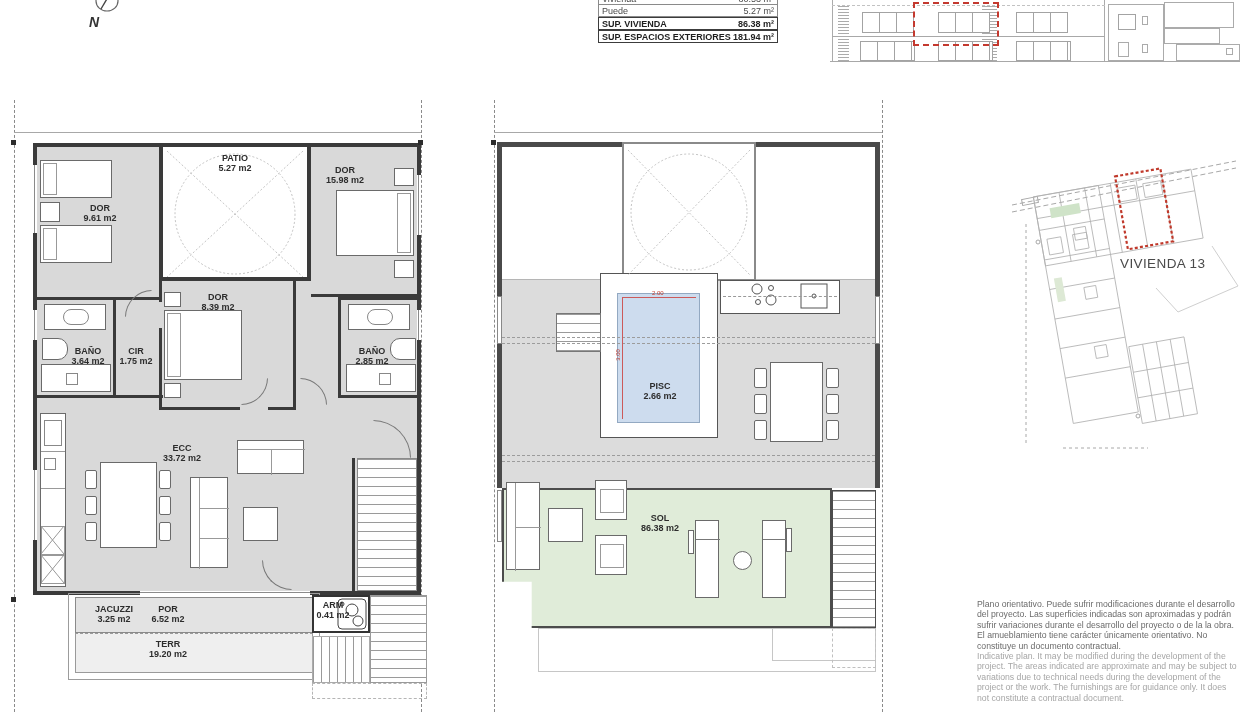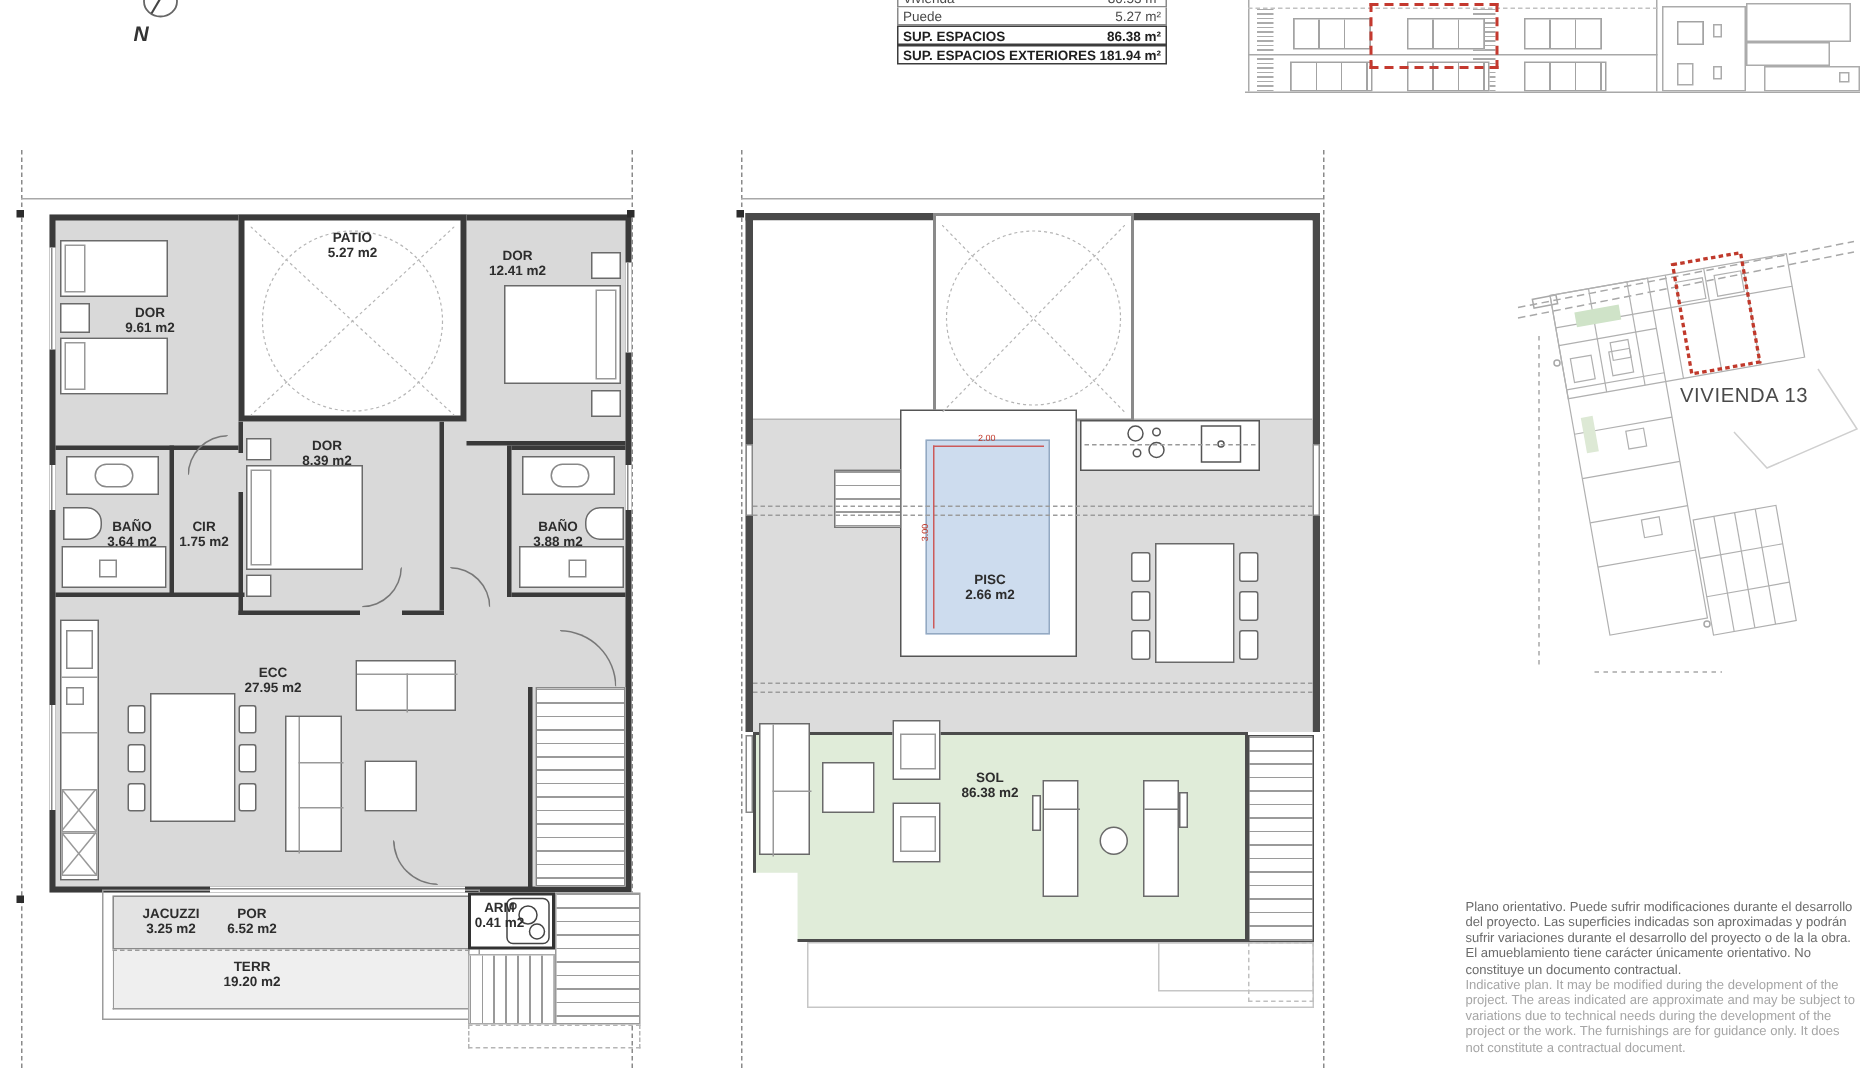--- a/index.html
+++ b/index.html
@@ -51,21 +51,21 @@
   <div class="abs" style="left:598px;top:-7px;width:180px;z-index:5">
     <div class="trow">
       <span>Vivienda</span>
       <span>80.53 m²</span>
     </div>
     <div class="trow">
       <span>Puede</span>
       <span>5.27 m²</span>
     </div>
     <div class="trow bold">
-      <span>SUP. ESPACIOS</span>
+      <span>SUP. VIVIENDA</span>
       <span>86.38 m²</span>
     </div>
     <div class="trow bold">
       <span>SUP. ESPACIOS EXTERIORES</span>
       <span>181.94 m²</span>
     </div>
   </div>
 
   <div class="abs" style="left:830px;top:0;width:410px;height:64px">
     <div class="thinline" style="left:0;top:61px;width:410px;height:1px"></div>
@@ -239,41 +239,41 @@
     <div class="rlabel" style="left:100px;top:203px">
       <span>DOR</span>
         <span>9.61 m2</span>
       </div>
     <div class="rlabel" style="left:235px;top:153px">
       <span>PATIO</span>
         <span>5.27 m2</span>
       </div>
     <div class="rlabel" style="left:345px;top:165px">
       <span>DOR</span>
-        <span>12.41 m2</span>
+        <span>15.98 m2</span>
       </div>
     <div class="rlabel" style="left:88px;top:346px">
       <span>BAÑO</span>
         <span>3.64 m2</span>
       </div>
     <div class="rlabel" style="left:136px;top:346px">
       <span>CIR</span>
         <span>1.75 m2</span>
       </div>
     <div class="rlabel" style="left:218px;top:292px">
       <span>DOR</span>
         <span>8.39 m2</span>
       </div>
     <div class="rlabel" style="left:372px;top:346px">
       <span>BAÑO</span>
-        <span>3.88 m2</span>
+        <span>2.85 m2</span>
       </div>
     <div class="rlabel" style="left:182px;top:443px">
       <span>ECC</span>
-        <span>27.95 m2</span>
+        <span>33.72 m2</span>
       </div>
     <div class="rlabel" style="left:114px;top:604px">
       <span>JACUZZI</span>
         <span>3.25 m2</span>
       </div>
     <div class="rlabel" style="left:168px;top:604px">
       <span>POR</span>
         <span>6.52 m2</span>
       </div>
     <div class="rlabel" style="left:333px;top:600px">

